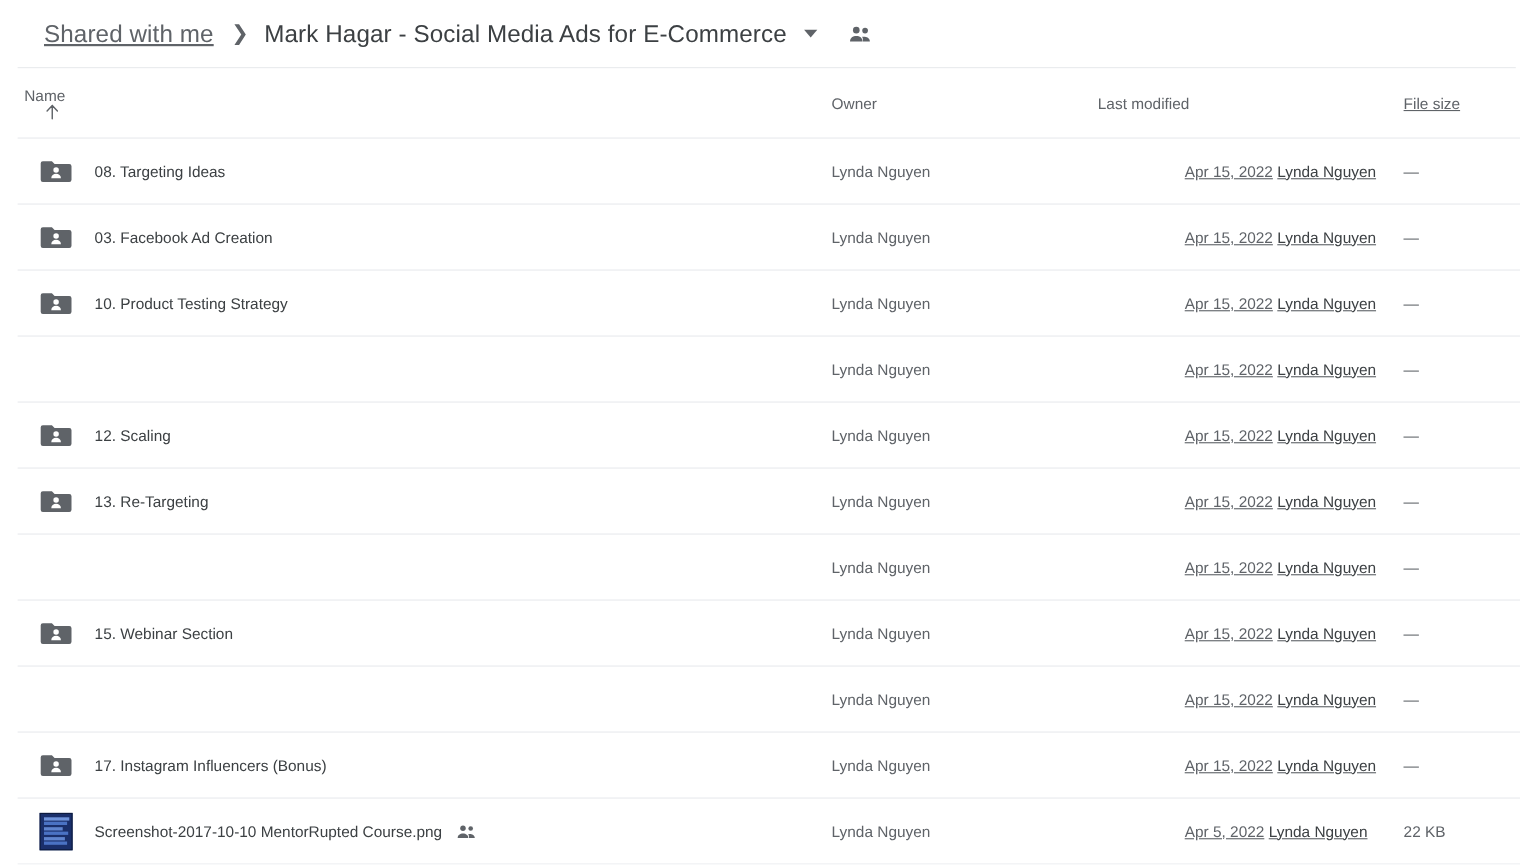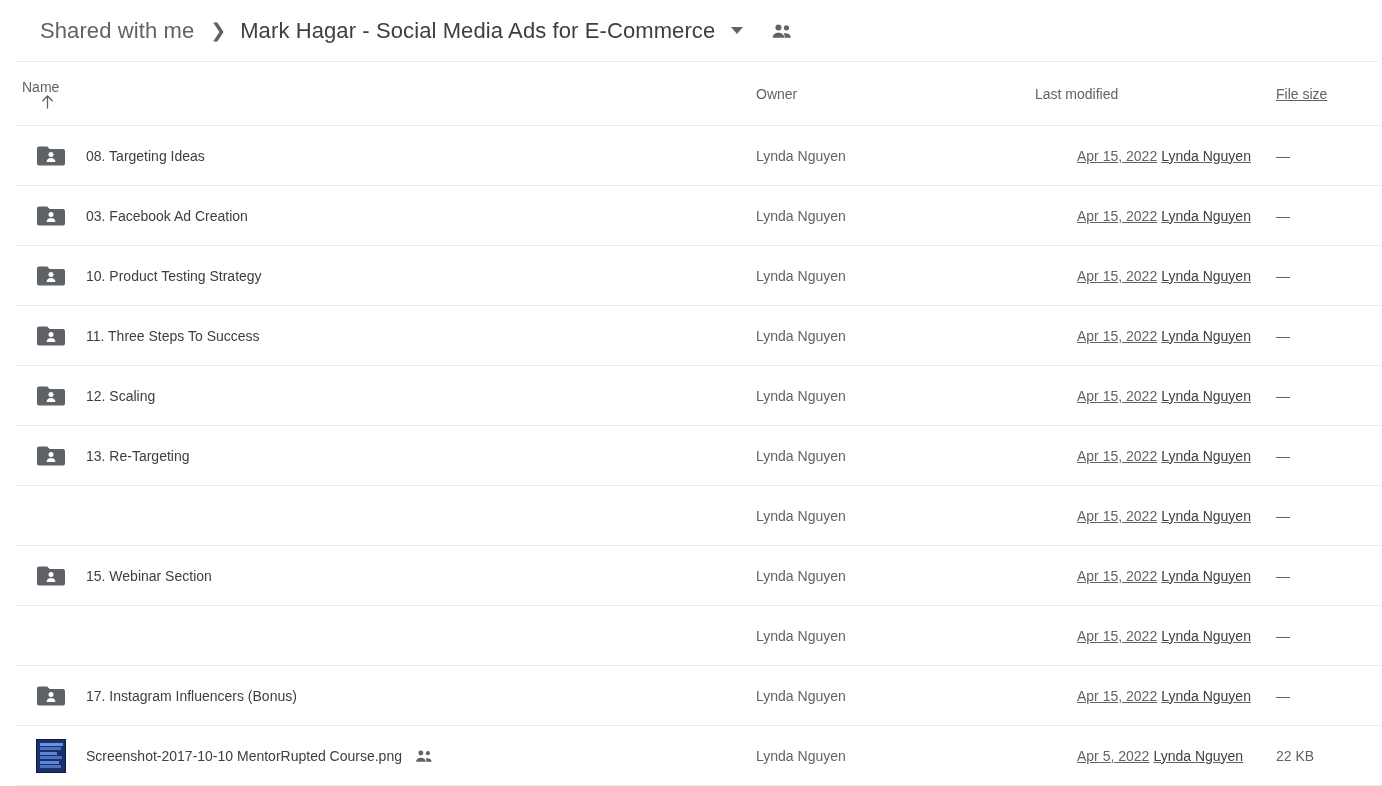--- a/index.html
+++ b/index.html
@@ -20,20 +20,21 @@
     border-bottom: 1px solid #e8eaed;
     margin-left: 16px;
     margin-right: 4px;
   }
   .crumb-root {
     font-size: 22px;
     color: #5f6368;
     letter-spacing: 0.1px;
     white-space: nowrap;
     cursor: pointer;
+    text-decoration: underline;
   }
   .crumb-sep {
     font-size: 19px;
     color: #5f6368;
     margin: 0 14px 0 16px;
     line-height: 1;
   }
   .crumb-current {
     font-size: 22px;
     color: #3c4043;
@@ -70,21 +71,21 @@
     color: #5f6368;
     white-space: nowrap;
   }
   .hcell.name { left: 6px; display: flex; align-items: center; cursor: pointer; flex-direction: column; }
   .sort-arrow {
     margin-left: 14px;
     display: inline-flex;
     align-items: center;
   }
   .hcell.owner { left: 740px; }
-  .hcell.modified { left: 1019px; text-align: right; }
+  .hcell.modified { left: 982px; text-align: right; }
   .hcell.size { left: 1260px; text-decoration: underline; }
 
   
   .rows { margin-left: 16px; }
   .row {
     position: relative;
     height: 60px;
     border-bottom: 1px solid #e8eaed;
     cursor: pointer;
   }
@@ -227,31 +228,20 @@
        <span class="name-text">10. Product Testing Strategy</span>
 
      </div>
      <div class="cell ow">Lynda Nguyen</div>
      <div class="cell md">
        <span>Apr 15, 2022</span><span class="who">Lynda Nguyen</span>
      </div>
      <div class="cell sz">—</div>
     </div>
     <div class="row">
-      <div class="cell nm">
-       <span class="icon-slot">
-          <svg width="30" height="24" viewBox="0 0 30 24">
-  <path d="M1 4.5a2 2 0 0 1 2-2h8.2l2.4 2.6H27a2 2 0 0 1 2 2v12.4a2 2 0 0 1-2 2H3a2 2 0 0 1-2-2z" fill="#5f6368"></path>
-  <circle cx="15" cy="10.6" r="2.5" fill="#ffffff"></circle>
-  <path d="M10.6 18c0-2.6 2-4 4.4-4s4.4 1.4 4.4 4z" fill="#ffffff"></path>
-</svg>
-        </span>
-       <span class="name-text">11. Three Steps To Success</span>
-
-     </div>
      <div class="cell ow">Lynda Nguyen</div>
      <div class="cell md">
        <span>Apr 15, 2022</span><span class="who">Lynda Nguyen</span>
      </div>
      <div class="cell sz">—</div>
     </div>
     <div class="row">
       <div class="cell nm">
        <span class="icon-slot">
           <svg width="30" height="24" viewBox="0 0 30 24">

